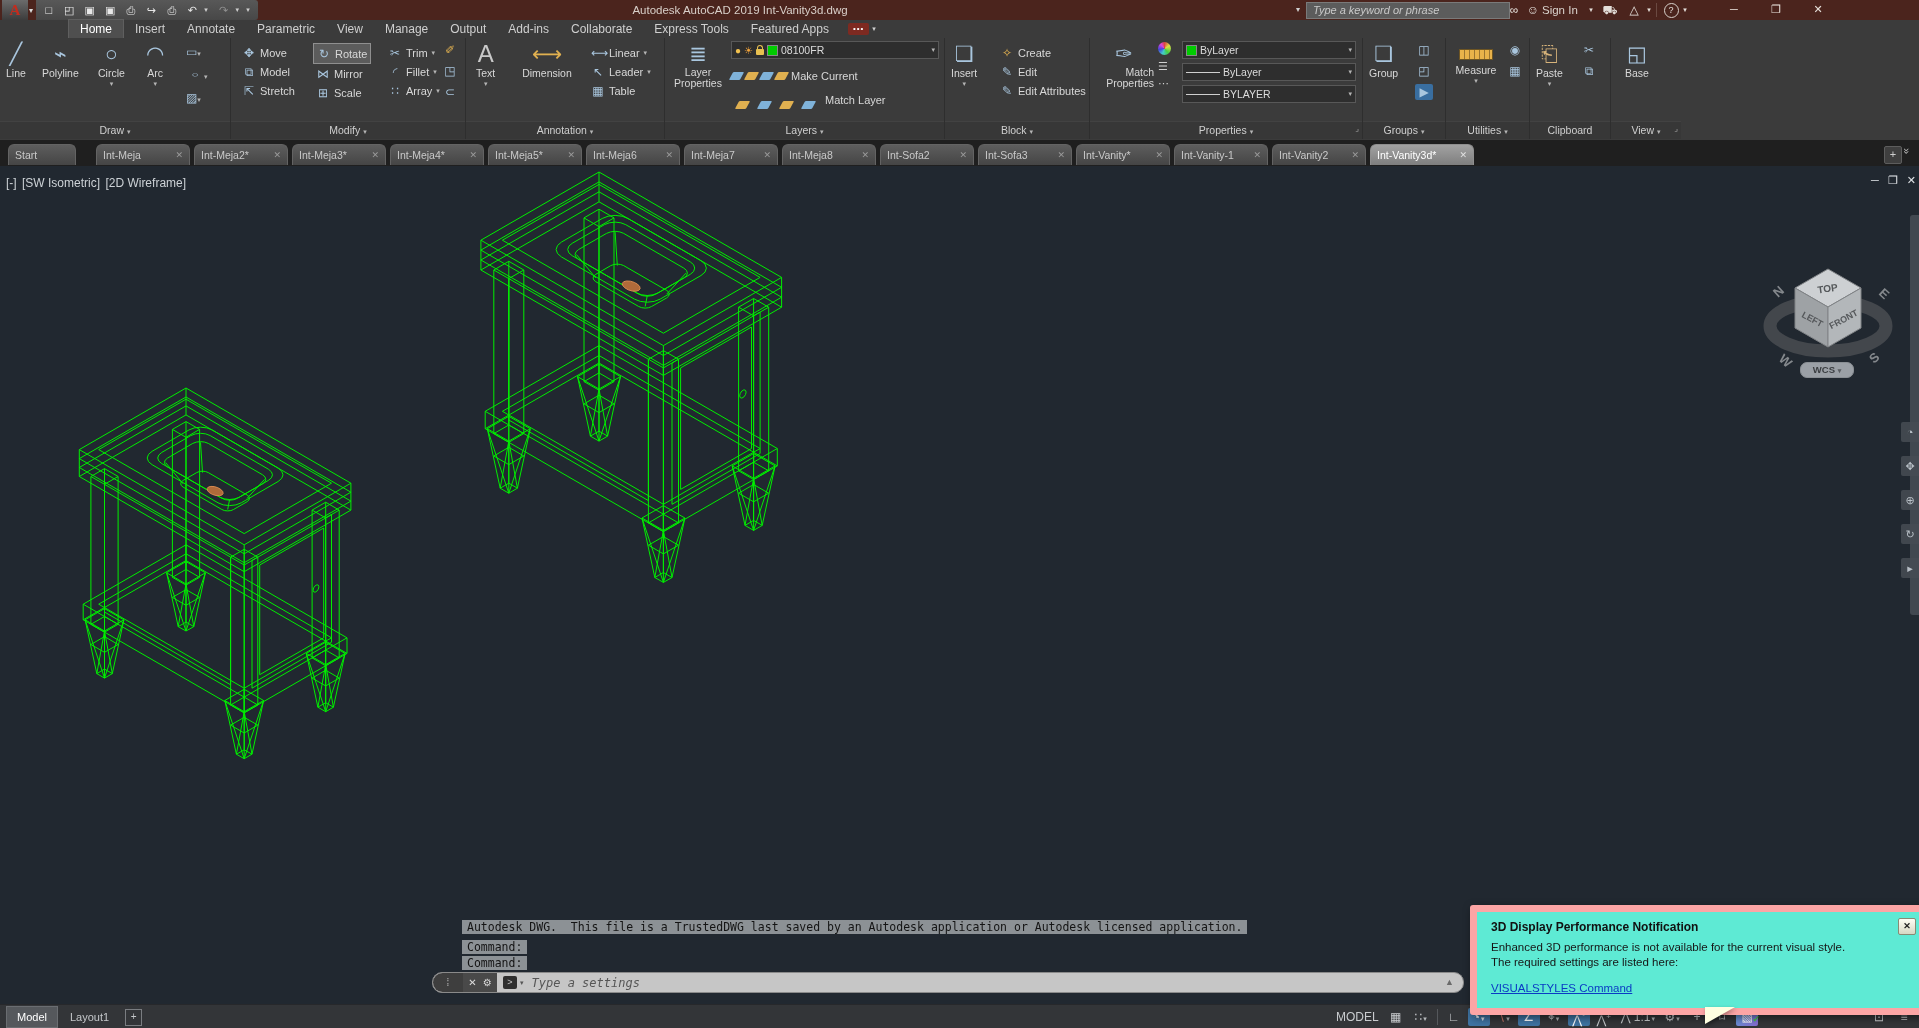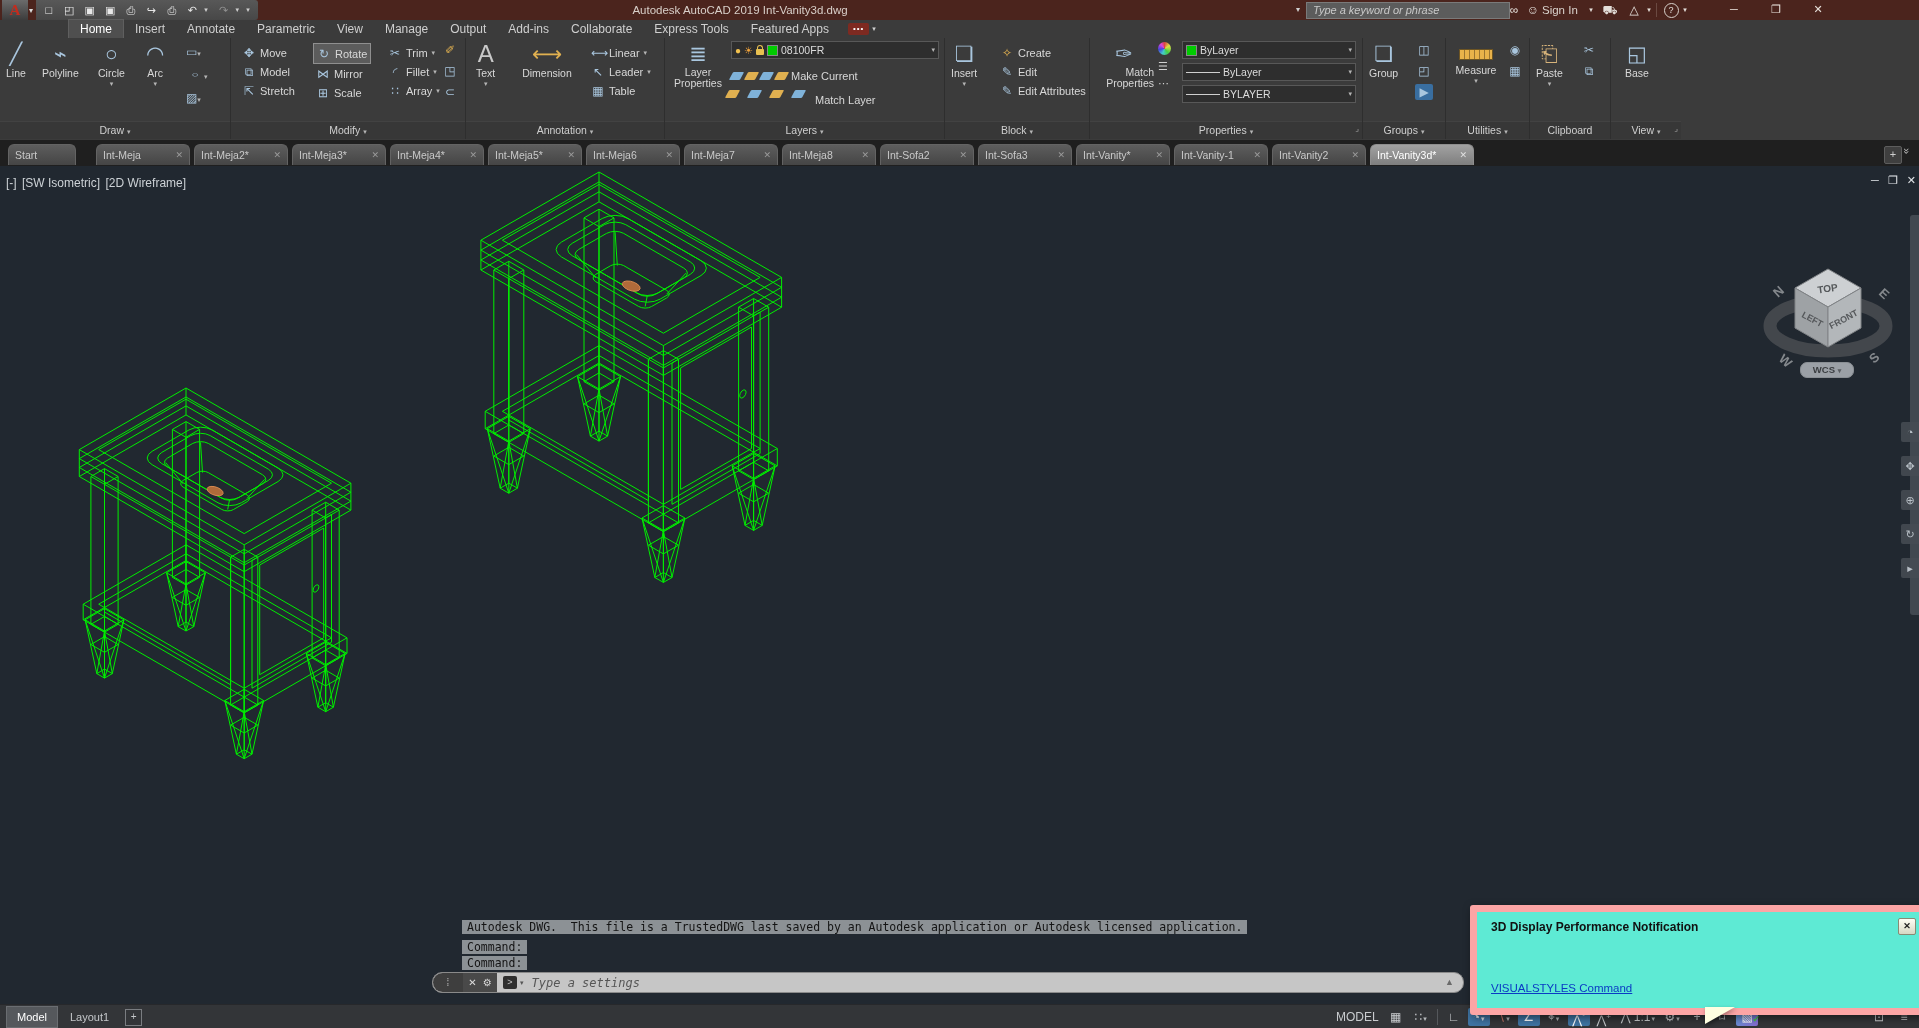--- a/index.html
+++ b/index.html
@@ -312,21 +312,21 @@
       </div>
       <div style="position:absolute;left:66px;top:28px;display:flex;align-items:center;gap:4px;">
         <span class="mini"></span>
         <span class="mini y"></span>
         <span class="mini"></span>
         <span class="mini y"></span>
         <span class="rowbtn" style="padding:0;">
             <span>Make Current</span>
           </span>
       </div>
-      <div style="position:absolute;left:62px;top:52px;display:flex;align-items:flex-start;gap:11px;">
+      <div style="position:absolute;left:72px;top:52px;display:flex;align-items:flex-end;gap:11px;">
         <span class="mini y"></span>
         <span class="mini"></span>
         <span class="mini y"></span>
         <span class="mini"></span>
         <span class="rowbtn" style="padding:0;">
             <span>Match Layer</span>
           </span>
       </div>
       <div class="pfoot"><span>Layers</span><span class="caret">▾</span></div>
     </div>
@@ -511,20 +511,24 @@
       <div class="cmdicon">&gt;</div>
       <div class="cmdcaret">▾</div>
       <div class="cmdprompt">Type a settings</div>
       <div class="cmdscroll">▲</div>
     </div>
   </div>
 
   <div class="notify">
     <div class="ntitle">3D Display Performance Notification</div>
     <div class="nclose">✕</div>
+    <div class="nbody">
+      <div>Enhanced 3D performance is not available for the current visual style.</div>
+      <div>The required settings are listed here:</div>
+    </div>
     <div class="nlink">VISUALSTYLES Command</div>
     <div class="ntail"></div>
   </div>
 
   <div class="statusbar">
     <div class="sb-left">
       <div class="mtab active">Model</div>
       <div class="mtab">Layout1</div>
       <div class="mplus">+</div>
     </div>

